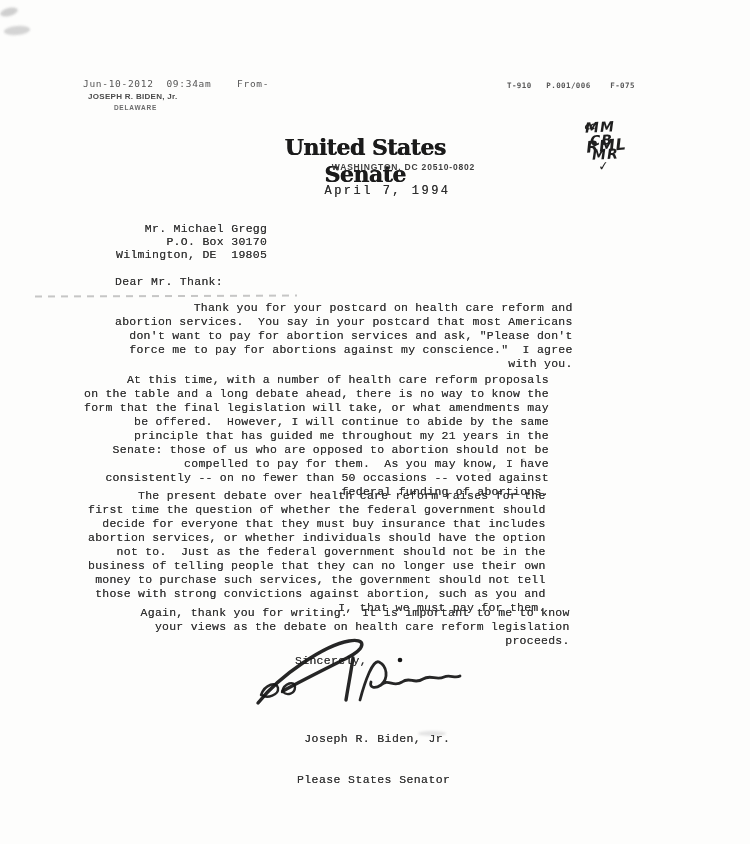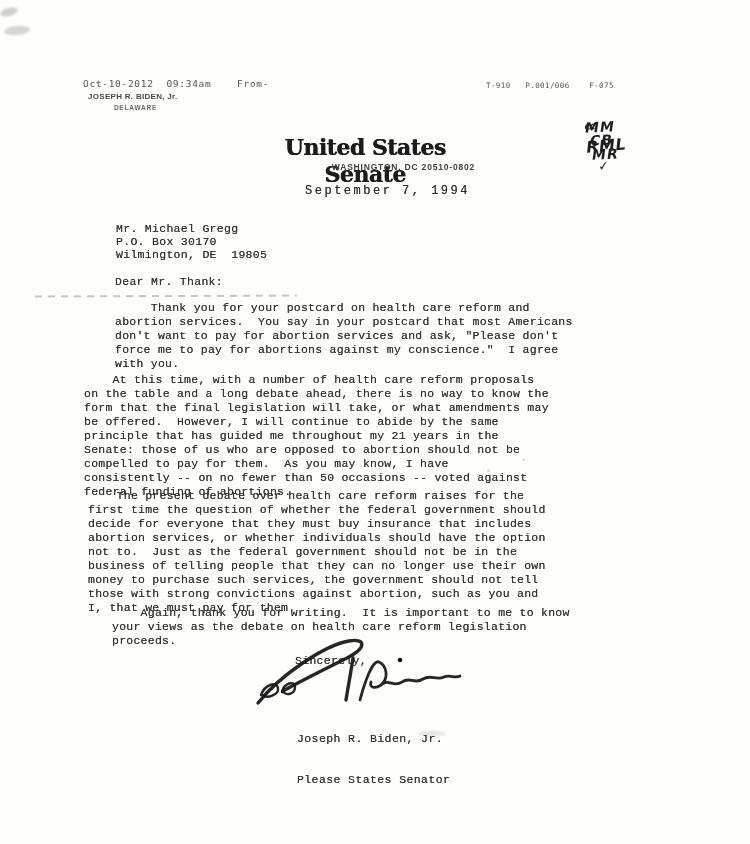--- a/index.html
+++ b/index.html
@@ -50,20 +50,21 @@
   }
   .lh-date {
     font-size:12px; letter-spacing:2.5px; color:#2e2e2e; text-align:center;
     white-space:pre; text-shadow:0 0 0.5px rgba(40,40,40,0.7);
   }
 
   
   .typed {
     white-space:pre; color:#323232;
     text-shadow:0 0 0.5px rgba(45,45,45,0.75);
+    text-align:right;
   }
   .addr-block { font-size:11.5px; line-height:13px; letter-spacing:0.3px; }
   .salutation { font-size:11.5px; letter-spacing:0.3px; }
   .body-par  { font-size:11.5px; line-height:14px; letter-spacing:0.25px; }
   .closing-line { font-size:11.5px; letter-spacing:0.3px; }
   .sig-block { font-size:11.5px; line-height:13.5px; letter-spacing:0.4px; }
 
   
   .dash-artifact {
     height:2px; opacity:0.5;
@@ -80,38 +81,38 @@
 <body>
 
 <div class="page">
 
   <div class="abs smudge" style="left:0; top:8; width:18px; height:8px; background:#cfcfcf; transform:rotate(-15deg); top:8px;"></div>
   <div class="abs smudge" style="left:4px; top:26px; width:26px; height:9px; background:#d4d4d4; transform:rotate(-5deg);"></div>
   <div class="abs smudge" style="left:418px; top:731px; width:28px; height:5px; background:#e3e3e3;"></div>
   <div class="abs speck" style="left:522px; top:458px;"></div>
   <div class="abs speck" style="left:487px; top:469px;"></div>
 
-  <div class="abs fax-meta" style="left:83px; top:78px;">Oct-10-2012  09:34am    From-</div>
-  <div class="abs fax-meta right" style="left:486px; top:81px;">T-910   P.001/006    F-075</div>
+  <div class="abs fax-meta" style="left:83px; top:78px;">Jun-10-2012  09:34am    From-</div>
+  <div class="abs fax-meta right" style="left:507px; top:81px;font-weight:bold;">T-910   P.001/006    F-075</div>
 
   <div class="abs sender-name" style="left:88px; top:92px;">JOSEPH R. BIDEN, Jr.</div>
   <div class="abs sender-state" style="left:88px; top:104px; width:95px; text-align:center;">DELAWARE</div>
 
   <div class="abs hw" style="left:564px; top:99px; transform:rotate(-5deg);">
     <span class="hw-cc">cc</span>
     <span class="hw-name">RML</span>
     <span class="hw-check">✓</span>
   </div>
   <div class="abs hw hw-initial" style="left:585px; top:119px; transform:rotate(-3deg);">MM</div>
   <div class="abs hw hw-initial" style="left:590px; top:132px; transform:rotate(-2deg);">CB</div>
   <div class="abs hw hw-initial" style="left:592px; top:146px; transform:rotate(-3deg);">MR</div>
 
   <div class="abs lh-title" style="left:255px; top:134px; width:220px;">United States Senate</div>
   <div class="abs lh-addr" style="left:255px; top:162px; width:220px;">WASHINGTON, DC 20510-0802</div>
-  <div class="abs lh-date mono" style="left:300px; top:184px; width:175px;">September 7, 1994</div>
+  <div class="abs lh-date mono" style="left:300px; top:184px; width:175px;">April 7, 1994</div>
 
   <div class="abs typed addr-block" style="left:116px; top:222px;">Mr. Michael Gregg
 P.O. Box 30170
 Wilmington, DE  19805</div>
   <div class="abs typed salutation" style="left:115px; top:275px;">Dear Mr. Thank:</div>
 
   <div class="abs dash-artifact" style="left:35px; top:295px; width:262px;"></div>
 
   <div class="abs typed body-par" style="left:115px; top:301px;">     Thank you for your postcard on health care reform and
 abortion services.  You say in your postcard that most Americans

